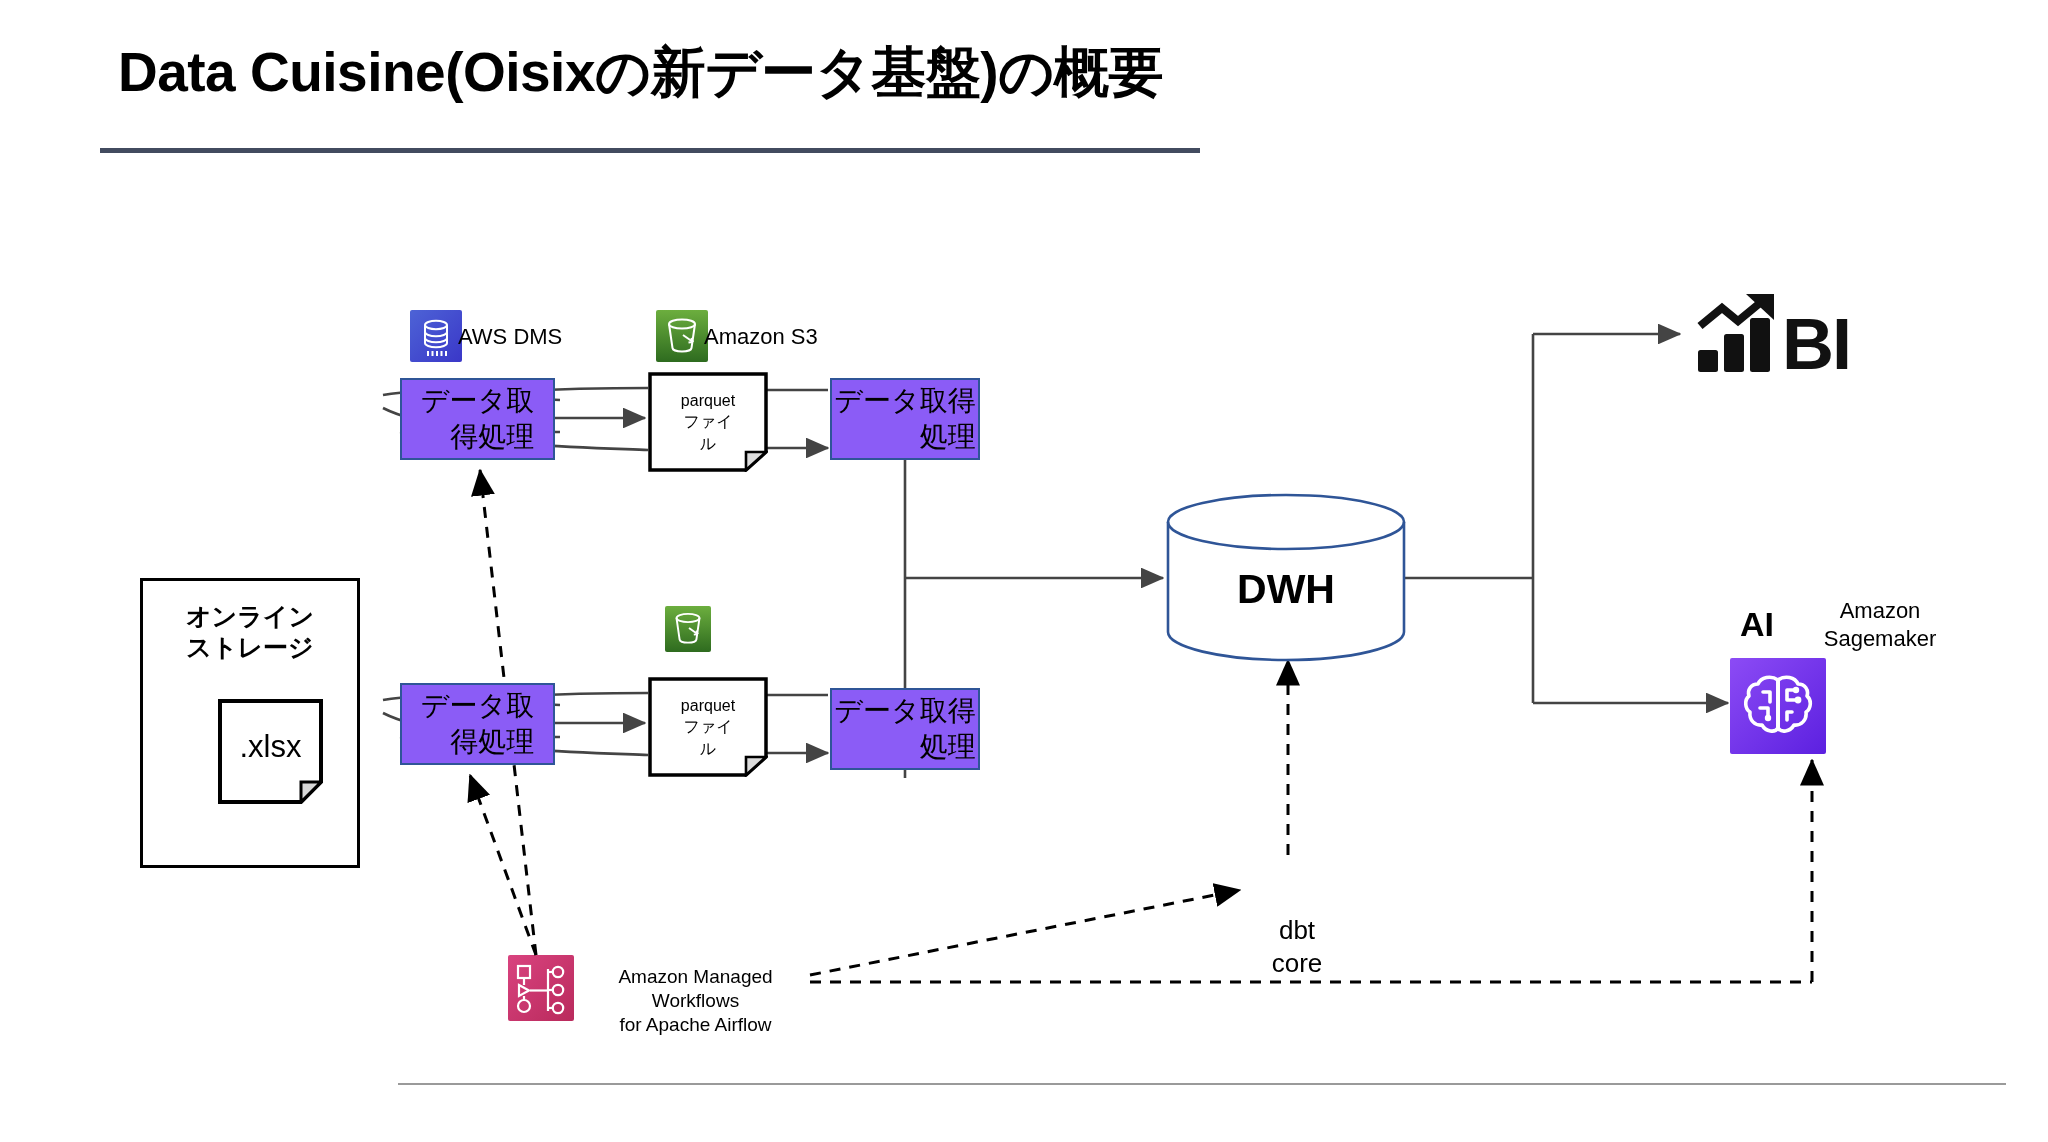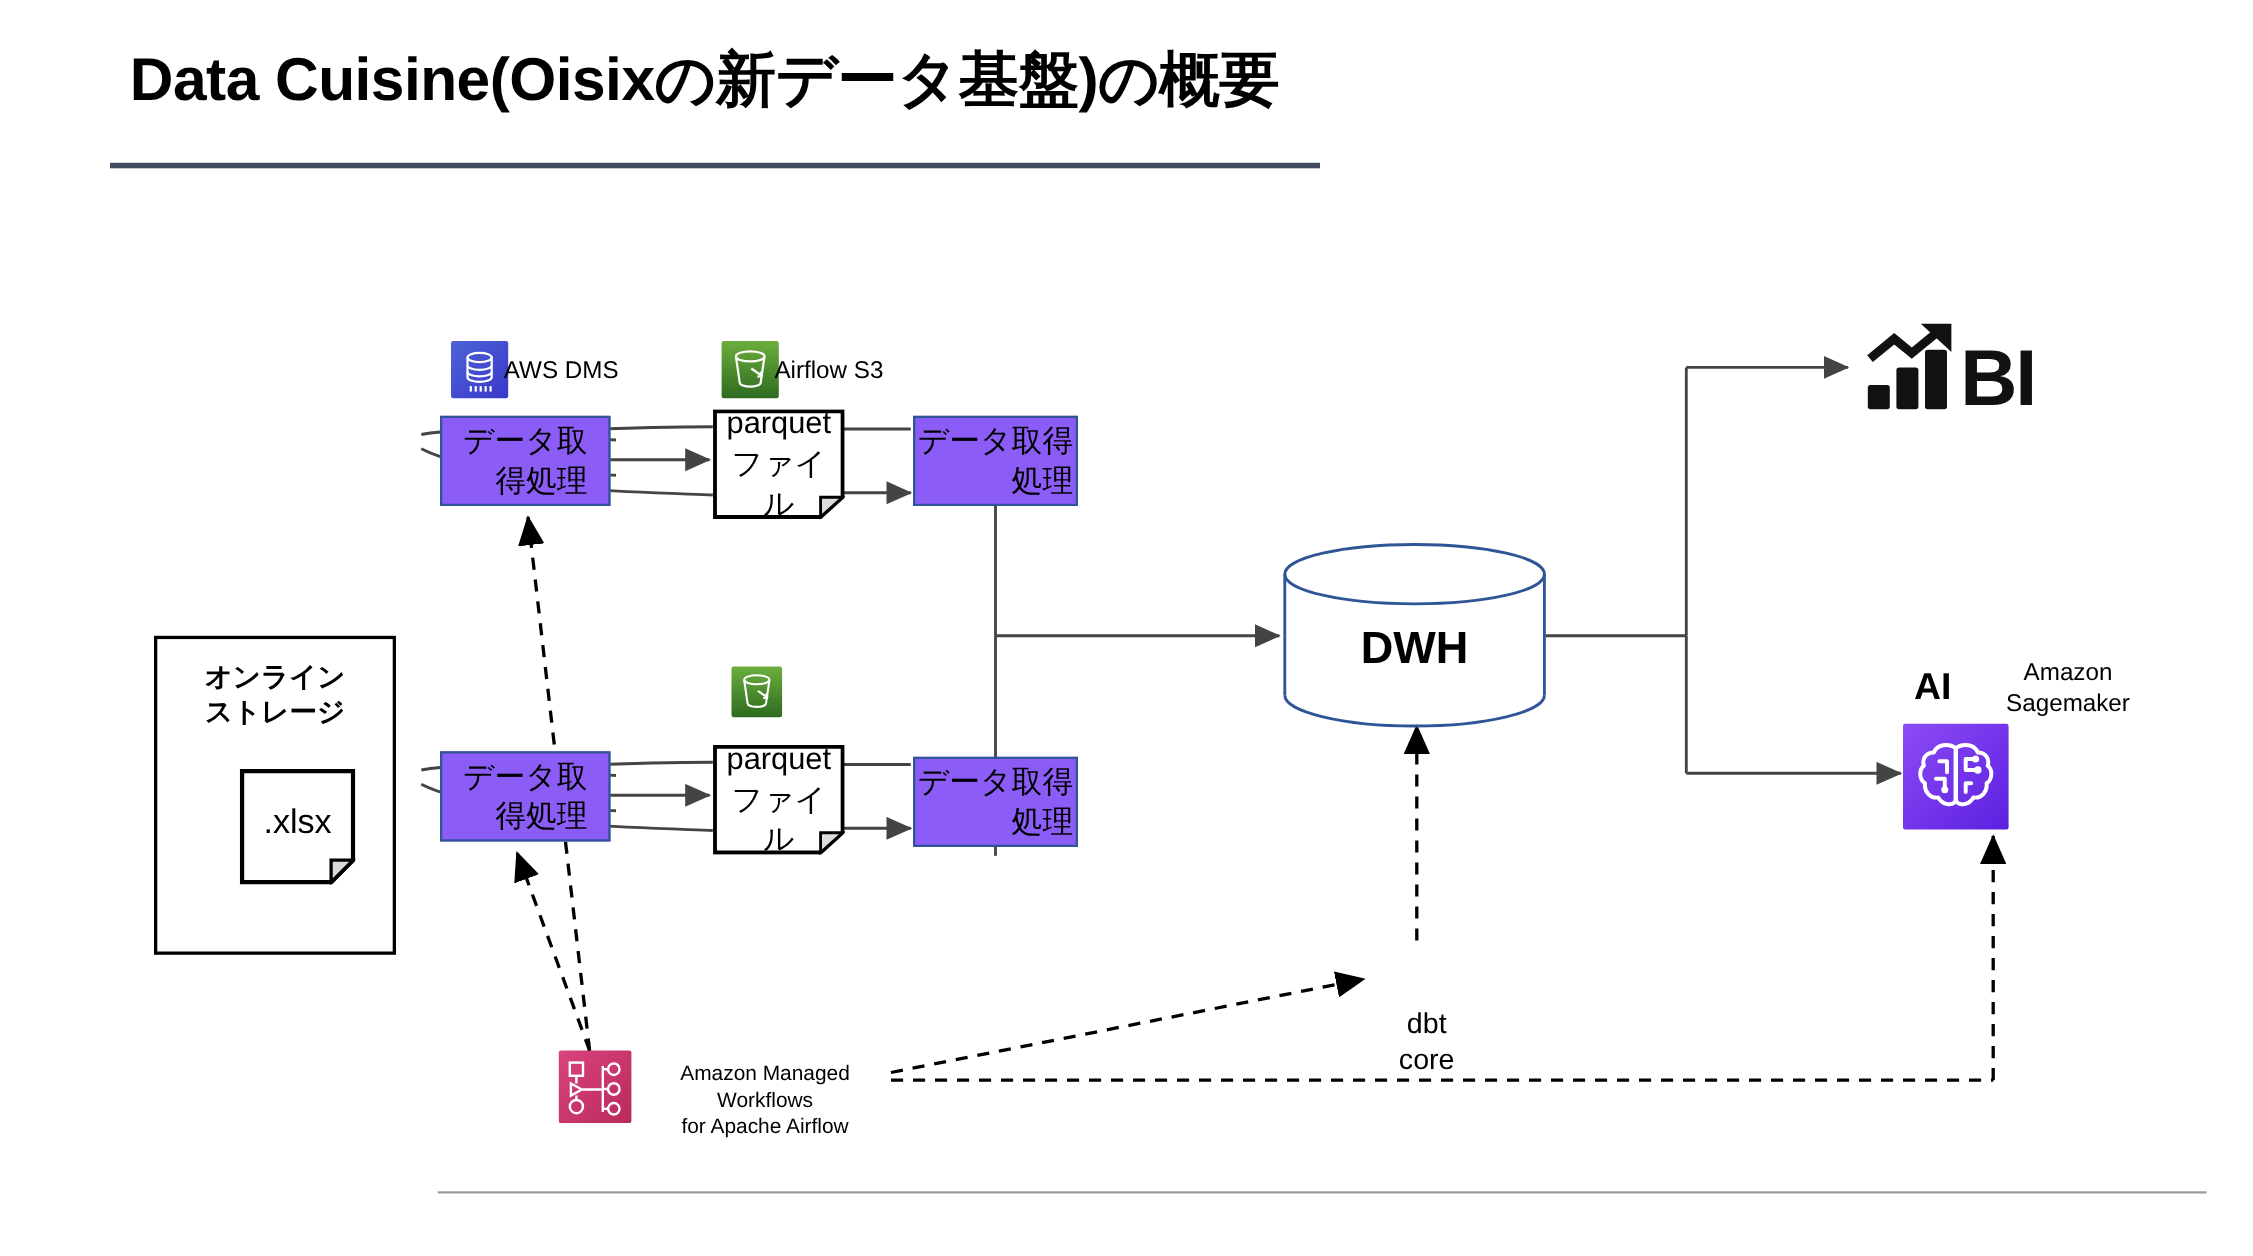--- a/index.html
+++ b/index.html
@@ -72,21 +72,21 @@
     text-align: right; font-size: 28px; color: #000; line-height: 1.3;
     white-space: pre-line; z-index: 4;
   }
 
   
   .pq-node { position: absolute; z-index: 4; }
   .pq-node svg { display: block; position: absolute; left: 0; top: 0; }
   .pq-text {
     position: absolute; left: 0; top: 0; width: 100%; height: 100%;
     display: flex; align-items: center; justify-content: center;
-    text-align: center; font-size: 28px; color: #000; line-height: 1.32;
+    text-align: center; font-size: 16px; color: #000; line-height: 1.32;
     white-space: pre-line;
   }
 
   
   .dwh { position: absolute; z-index: 4; }
   .dwh svg { display: block; }
   .dwh-label {
     position: absolute; left: 0; top: 0; width: 100%; height: 100%;
     display: flex; align-items: center; justify-content: center;
     font-size: 41px; font-weight: 700; color: #000;
@@ -227,21 +227,21 @@
     <svg width="52" height="52" viewBox="0 0 52 52">
       <g stroke="#fff" stroke-width="2" fill="none">
         <ellipse cx="26" cy="14" rx="13" ry="4.6"></ellipse>
         <path d="M13,14 L16.5,38 C16.8,40 21,41.5 26,41.5 C31,41.5 35.2,40 35.5,38 L39,14"></path>
         <path d="M27,25 L37,32"></path>
         <path d="M37,32 L32.5,32.4"></path>
         <path d="M37,32 L35.3,28"></path>
       </g>
     </svg>
   </div>
-  <div class="svc-label" style="left:704px; top:323px;">Airflow S3</div>
+  <div class="svc-label" style="left:704px; top:323px;">Amazon S3</div>
 
   <div class="svc-icon s3-tile" style="left:665px; top:606px; width:46px; height:46px;">
     <svg width="46" height="46" viewBox="0 0 46 46">
       <g stroke="#fff" stroke-width="1.9" fill="none">
         <ellipse cx="23" cy="12" rx="11.5" ry="4.1"></ellipse>
         <path d="M11.5,12 L14.6,33.5 C14.9,35.3 18.6,36.6 23,36.6 C27.4,36.6 31.1,35.3 31.4,33.5 L34.5,12"></path>
         <path d="M24,22 L32.8,28.2"></path>
         <path d="M32.8,28.2 L28.8,28.6"></path>
         <path d="M32.8,28.2 L31.3,24.6"></path>
       </g>

